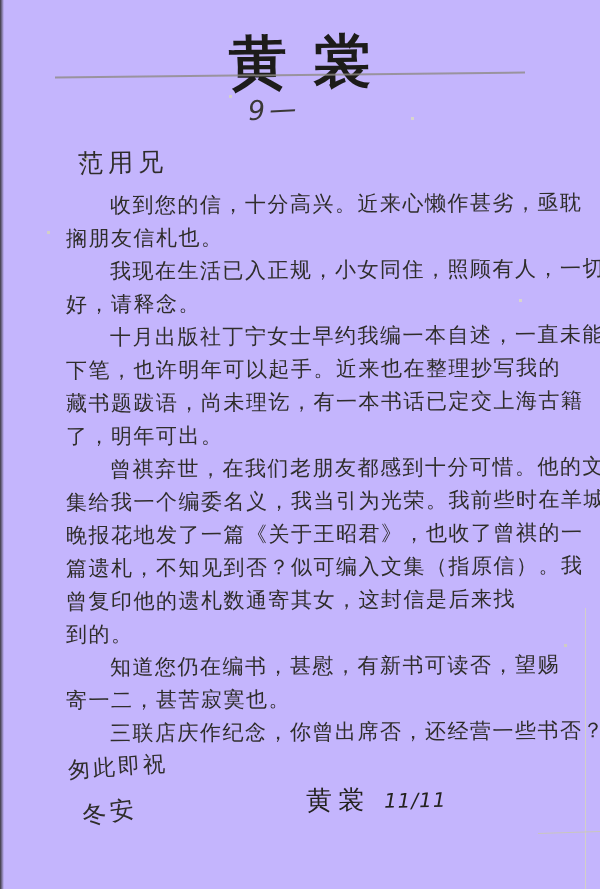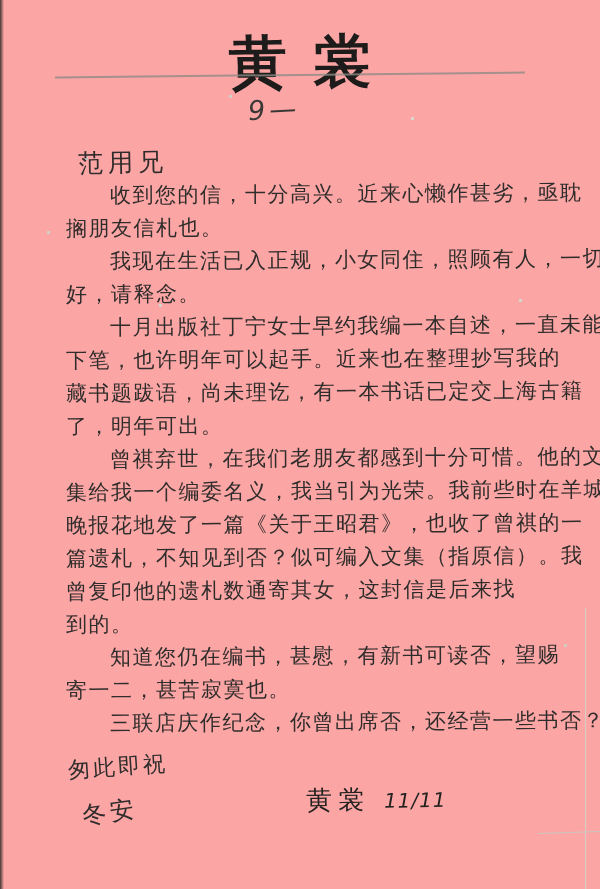--- a/index.html
+++ b/index.html
@@ -1,19 +1,19 @@
 <!DOCTYPE html>
 <html><head>
 <meta charset="utf-8">
 <style>
   html,body{margin:0;padding:0;background:#e8e6e1;}
   .page{
     position:relative;
     width:600px;height:889px;
-    background:#fca5a5;
+    background:#c4b5fd;
     overflow:hidden;
     font-family:"DejaVu Sans",sans-serif;
     color:#2f2d2b;
   }
   
   .edge-left{
     position:absolute;left:0;top:0;width:4px;height:889px;
     background:linear-gradient(to right,#232220,rgba(35,34,32,0));
     opacity:.85;
   }
@@ -53,21 +53,21 @@
     position:absolute;left:248px;top:92px;width:120px;
     font-size:27px;font-style:italic;color:#3a3836;
     letter-spacing:4px;transform:rotate(-3deg);
   }
   
   .greeting{
     position:absolute;left:78px;top:146px;
     font-size:25px;letter-spacing:5px;transform:rotate(-1deg);
   }
   .body-block{
-    position:absolute;left:66px;top:178px;width:486px;
+    position:absolute;left:66px;top:188px;width:486px;
   }
   .line{
     font-size:21px;line-height:33px;height:33px;
     letter-spacing:1.5px;white-space:nowrap;
     transform:rotate(-0.35deg);
   }
   .line.indent{padding-left:44px;}
   .closing{
     position:absolute;left:68px;top:752px;
     font-size:22px;letter-spacing:3px;transform:rotate(-4deg);

